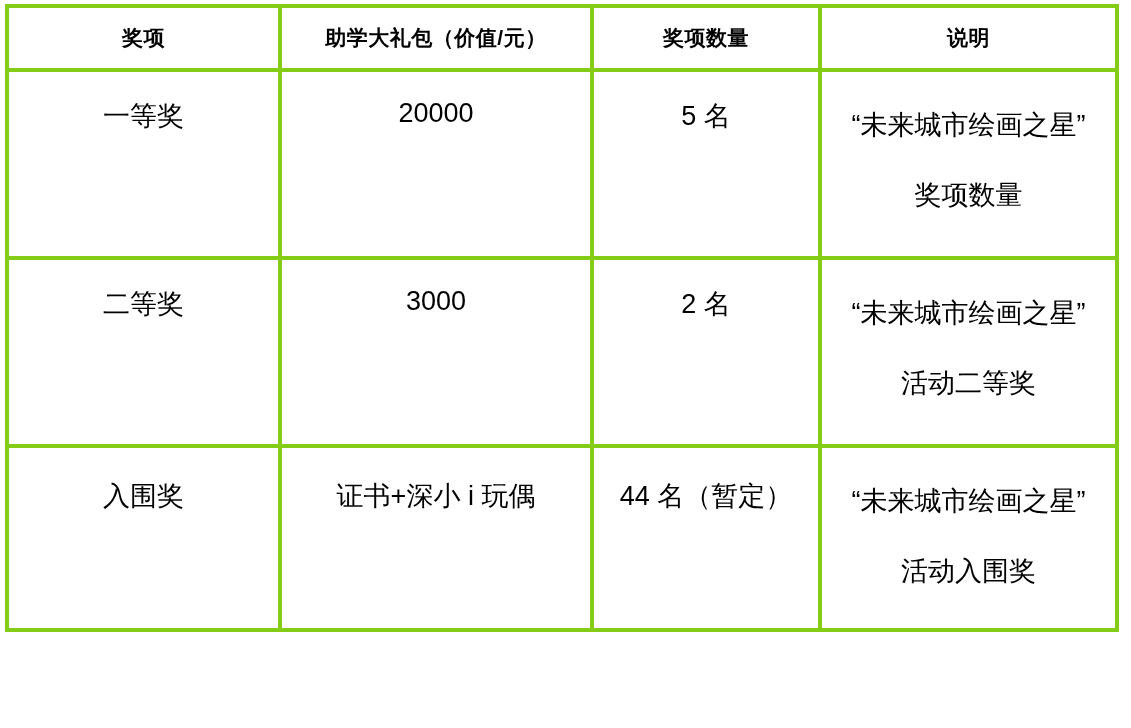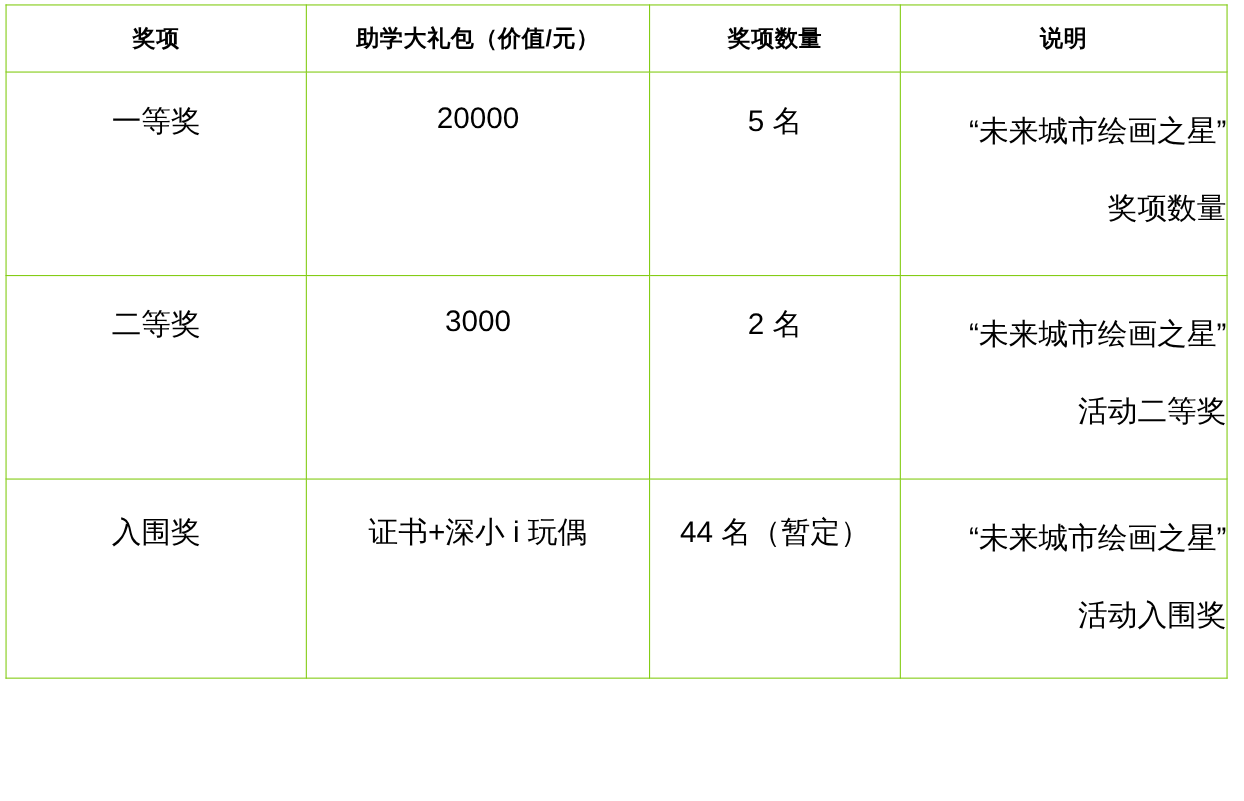--- a/index.html
+++ b/index.html
@@ -26,21 +26,21 @@
     width: 1110px;
     margin: 4px 0 0 5px;
   }
   table.award-table col.c1 { width: 273px; }
   table.award-table col.c2 { width: 312px; }
   table.award-table col.c3 { width: 228px; }
   table.award-table col.c4 { width: 297px; }
 
   table.award-table th,
   table.award-table td {
-    border: 1px solid #84cc16;
+    border: 4px solid #84cc16;
     text-align: center;
     vertical-align: middle;
     padding: 0;
   }
   table.award-table thead th {
     height: 60px;
     font-size: 21px;
     font-weight: bold;
     letter-spacing: 0.5px;
   }
@@ -69,21 +69,20 @@
   table.award-table tbody td.top-align {
     vertical-align: top;
     padding-top: 26px;
   }
   table.award-table tbody tr:last-child td.top-align {
     padding-top: 30px;
   }
   table.award-table tbody td.desc-td {
     vertical-align: top;
     padding-top: 18px;
-    text-align: right;
   }
 </style>
 </head>
 <body>
 
 <div class="page">
   <table class="award-table">
     <colgroup>
       <col class="c1">
       <col class="c2">

